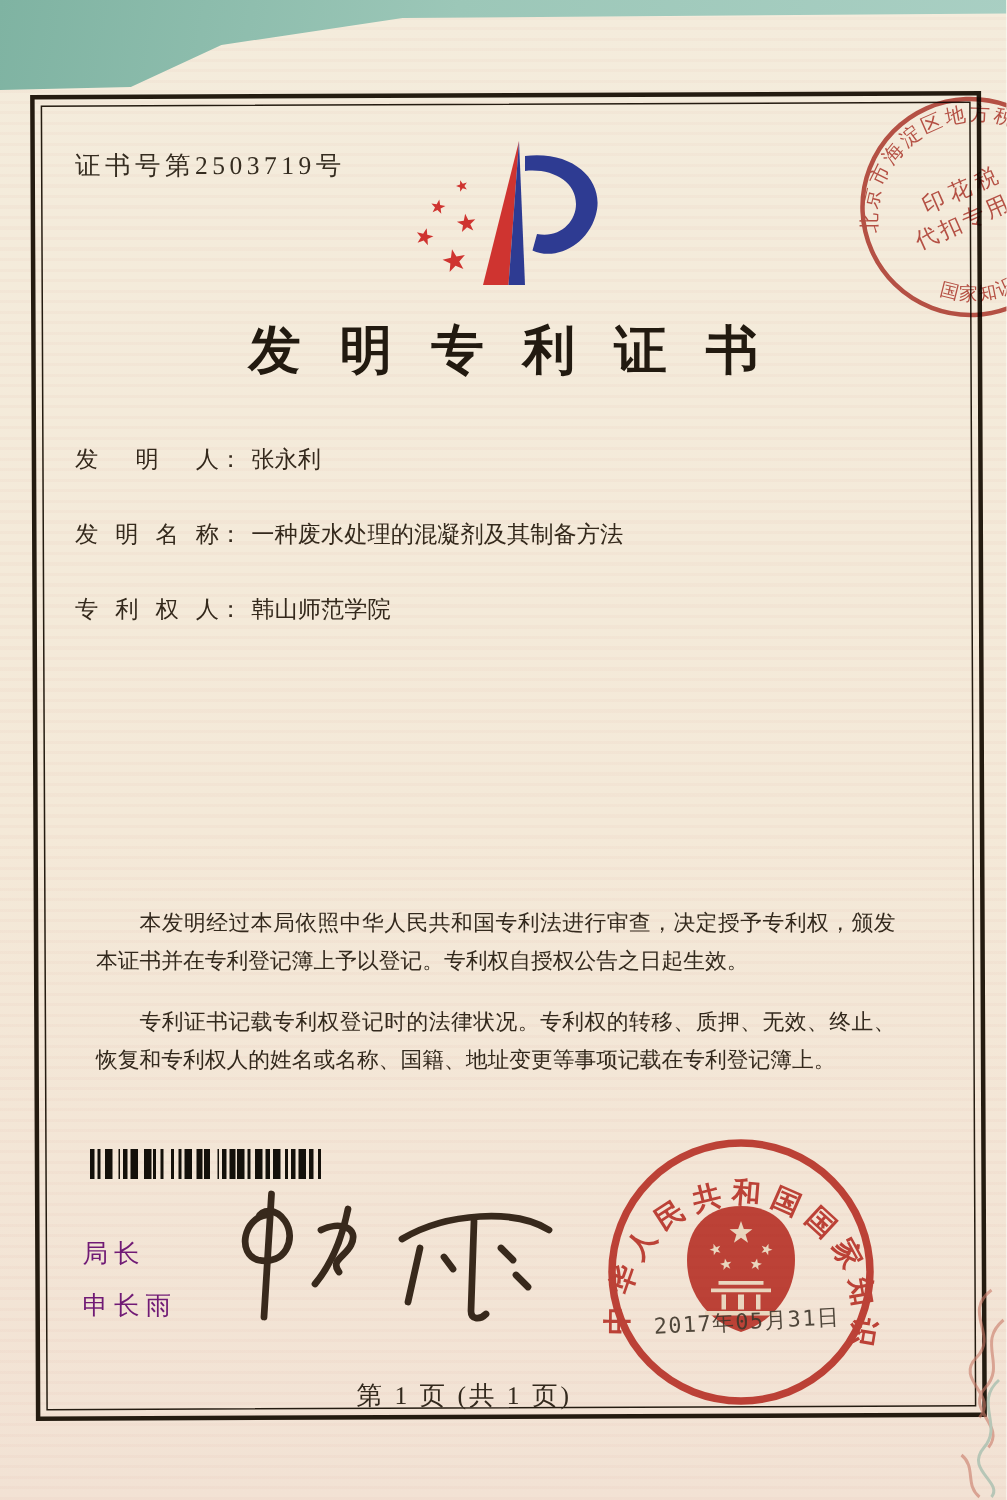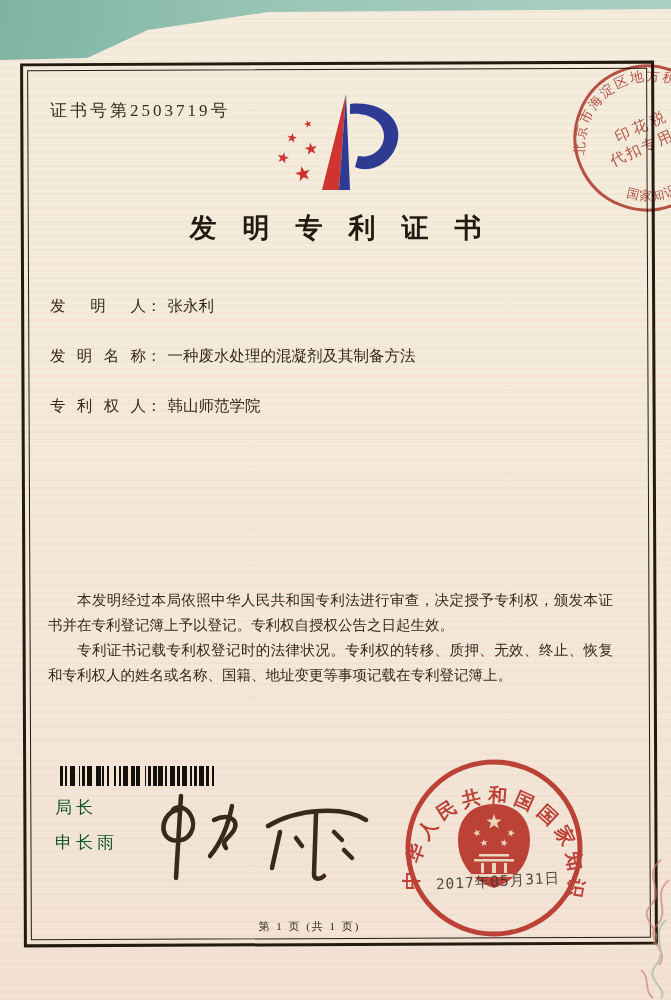--- a/index.html
+++ b/index.html
@@ -28,55 +28,55 @@
     position:absolute;left:4px;top:4px;right:4px;bottom:4px;
     border:1.5px solid #241b10;
   }
   .cert-no{
     position:absolute;left:50px;top:99px;font-size:17px;letter-spacing:3px;
     color:#352c20;z-index:3;
   }
   .logo{position:absolute;left:258px;top:92px;z-index:2;}
   .title{
     position:absolute;left:0;top:210px;width:671px;text-align:center;
-    font-size:27px;font-weight:bold;letter-spacing:26px;text-indent:26px;
+    font-size:35px;font-weight:bold;letter-spacing:26px;text-indent:26px;
     color:#221a10;z-index:3;
   }
   .fields{position:absolute;left:50px;top:296px;width:560px;z-index:3;}
   .field-row{margin-bottom:29px;font-size:15.5px;white-space:nowrap;color:#34291c;}
   .field-label{
     display:inline-block;width:96px;text-align:justify;text-align-last:justify;
     vertical-align:bottom;
   }
   .field-colon{display:inline-block;margin-right:6px;}
   .paragraphs{
     position:absolute;left:48px;top:588px;width:565px;z-index:3;
     font-size:14.5px;line-height:25px;color:#33291d;text-align:justify;
   }
-  .paragraphs p{margin:0;text-indent:2em;}
+  .paragraphs p{margin:16px;text-indent:2em;}
   .barcode{
     position:absolute;left:60px;top:766px;height:20px;display:flex;z-index:3;
   }
   .barcode .bar{height:100%;}
-  .director-block{position:absolute;left:55px;top:796px;z-index:3;font-size:17px;color:#14532d;}
+  .director-block{position:absolute;left:55px;top:824px;z-index:3;font-size:17px;color:#701a75;}
   .director-block div{margin-bottom:12px;letter-spacing:4px;}
   .signature{position:absolute;left:148px;top:792px;z-index:4;}
   .seal{position:absolute;left:388px;top:750px;z-index:3;mix-blend-mode:multiply;opacity:0.93;}
   .seal-date{
     position:absolute;left:392px;top:872px;width:212px;text-align:center;z-index:4;
     font-family:"DejaVu Sans Mono", monospace;font-size:14.5px;color:#3f372b;
     transform:rotate(-3deg);letter-spacing:1px;opacity:0.9;
   }
   .tax-stamp{
     position:absolute;right:-64px;top:50px;z-index:2;transform:rotate(-24deg);
     mix-blend-mode:multiply;opacity:0.85;
   }
   .footer{
     position:absolute;left:0;top:919px;width:619px;text-align:center;z-index:3;
-    font-size:11px;letter-spacing:2px;color:#33291d;
+    font-size:17px;letter-spacing:2px;color:#33291d;
   }
   .corner-orn{position:absolute;right:0px;bottom:0px;z-index:1;opacity:0.6;}
 </style>
 </head>
 <body>
 
 <div class="scan-strip"></div>
 
 <div class="frame-outer">
   <div class="frame-inner"></div>

